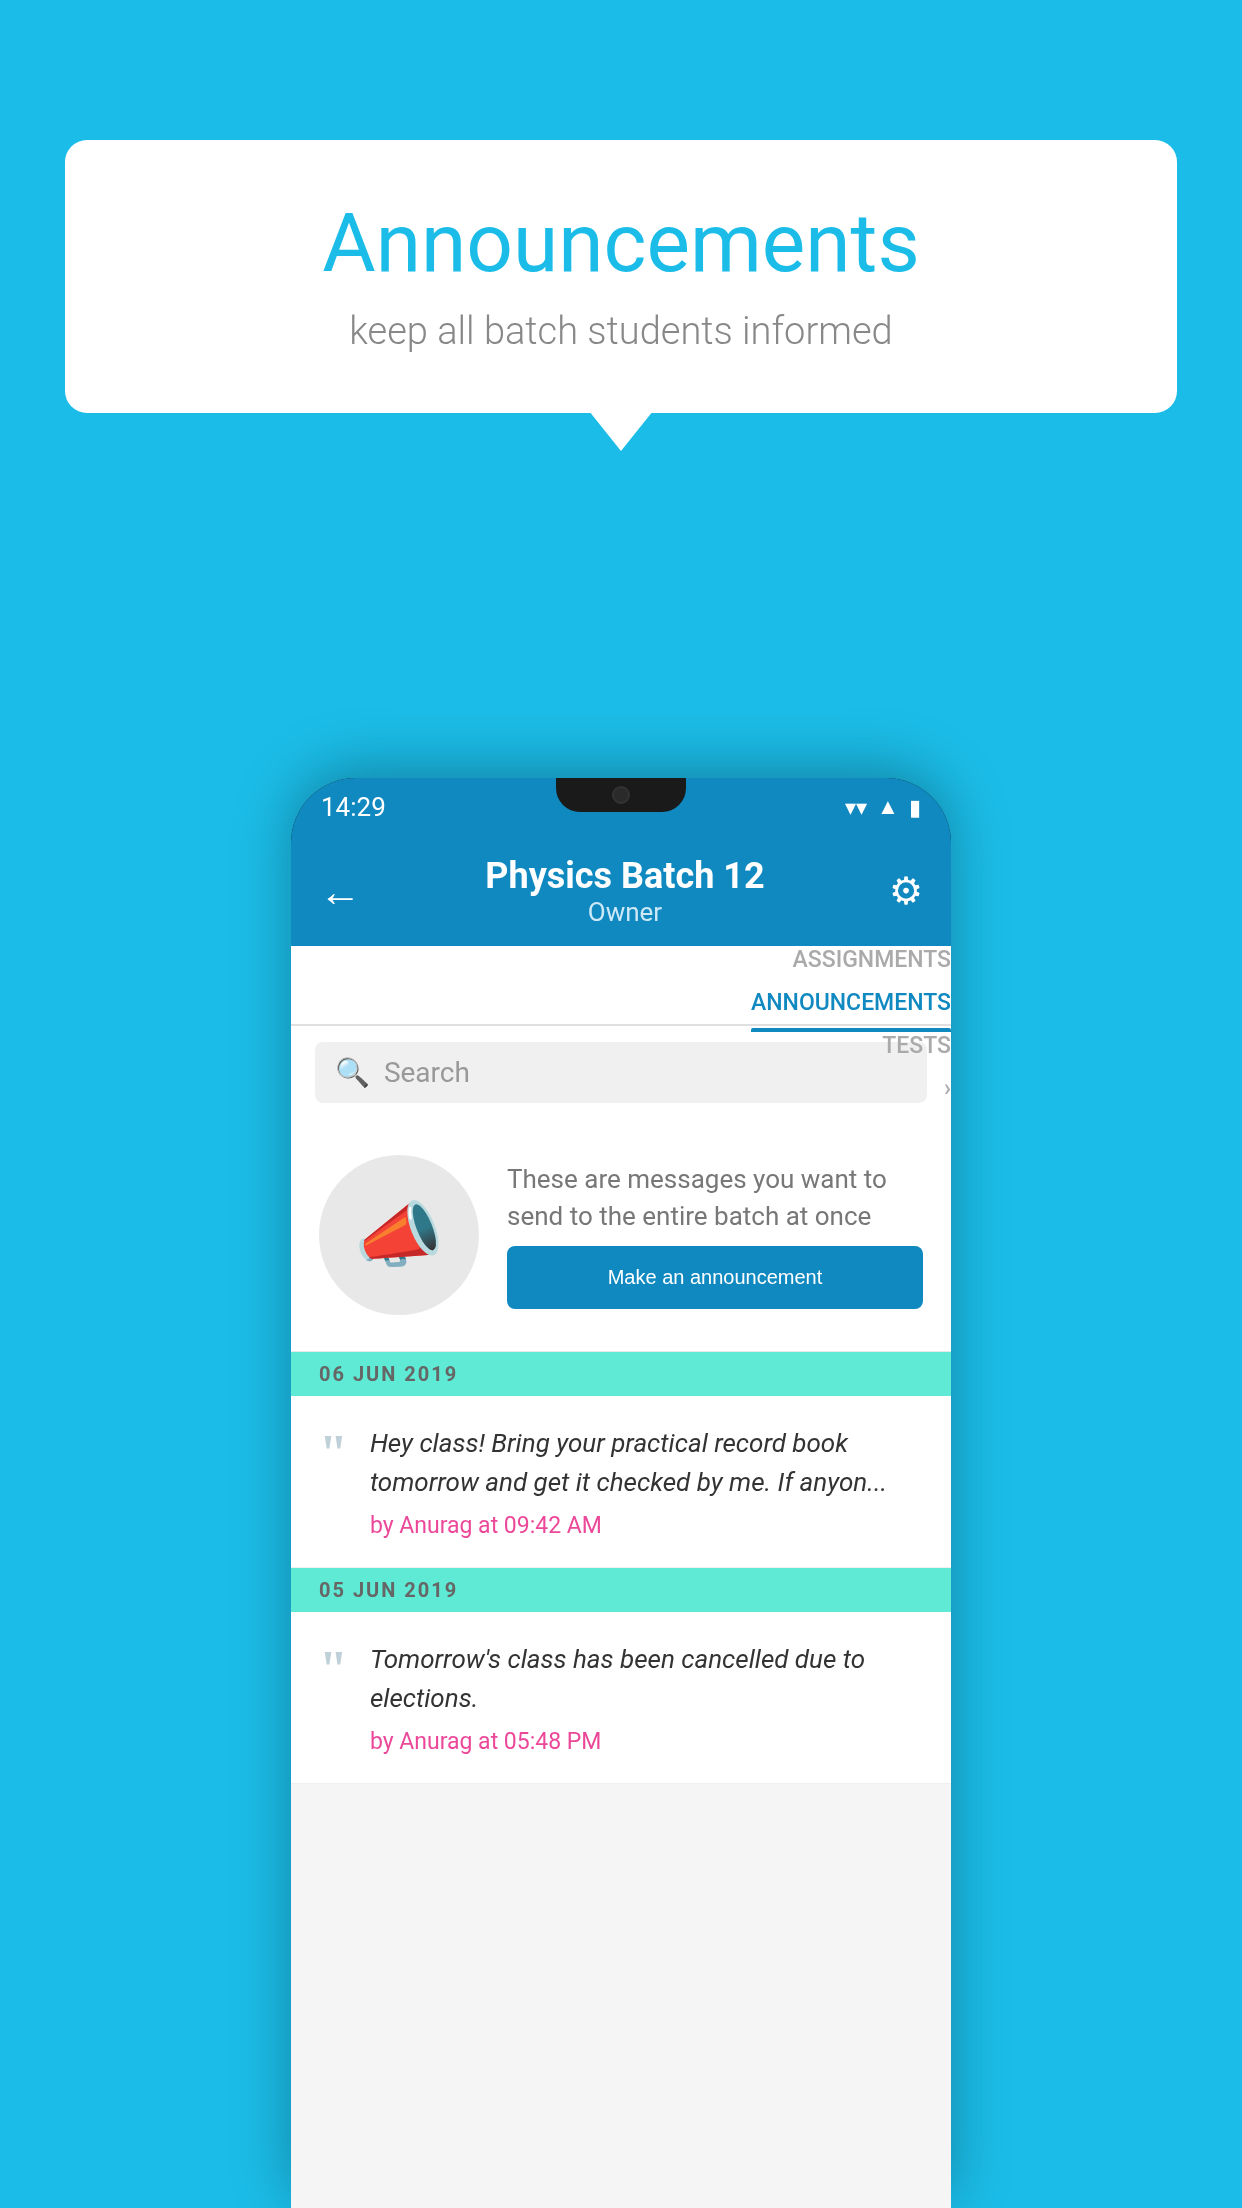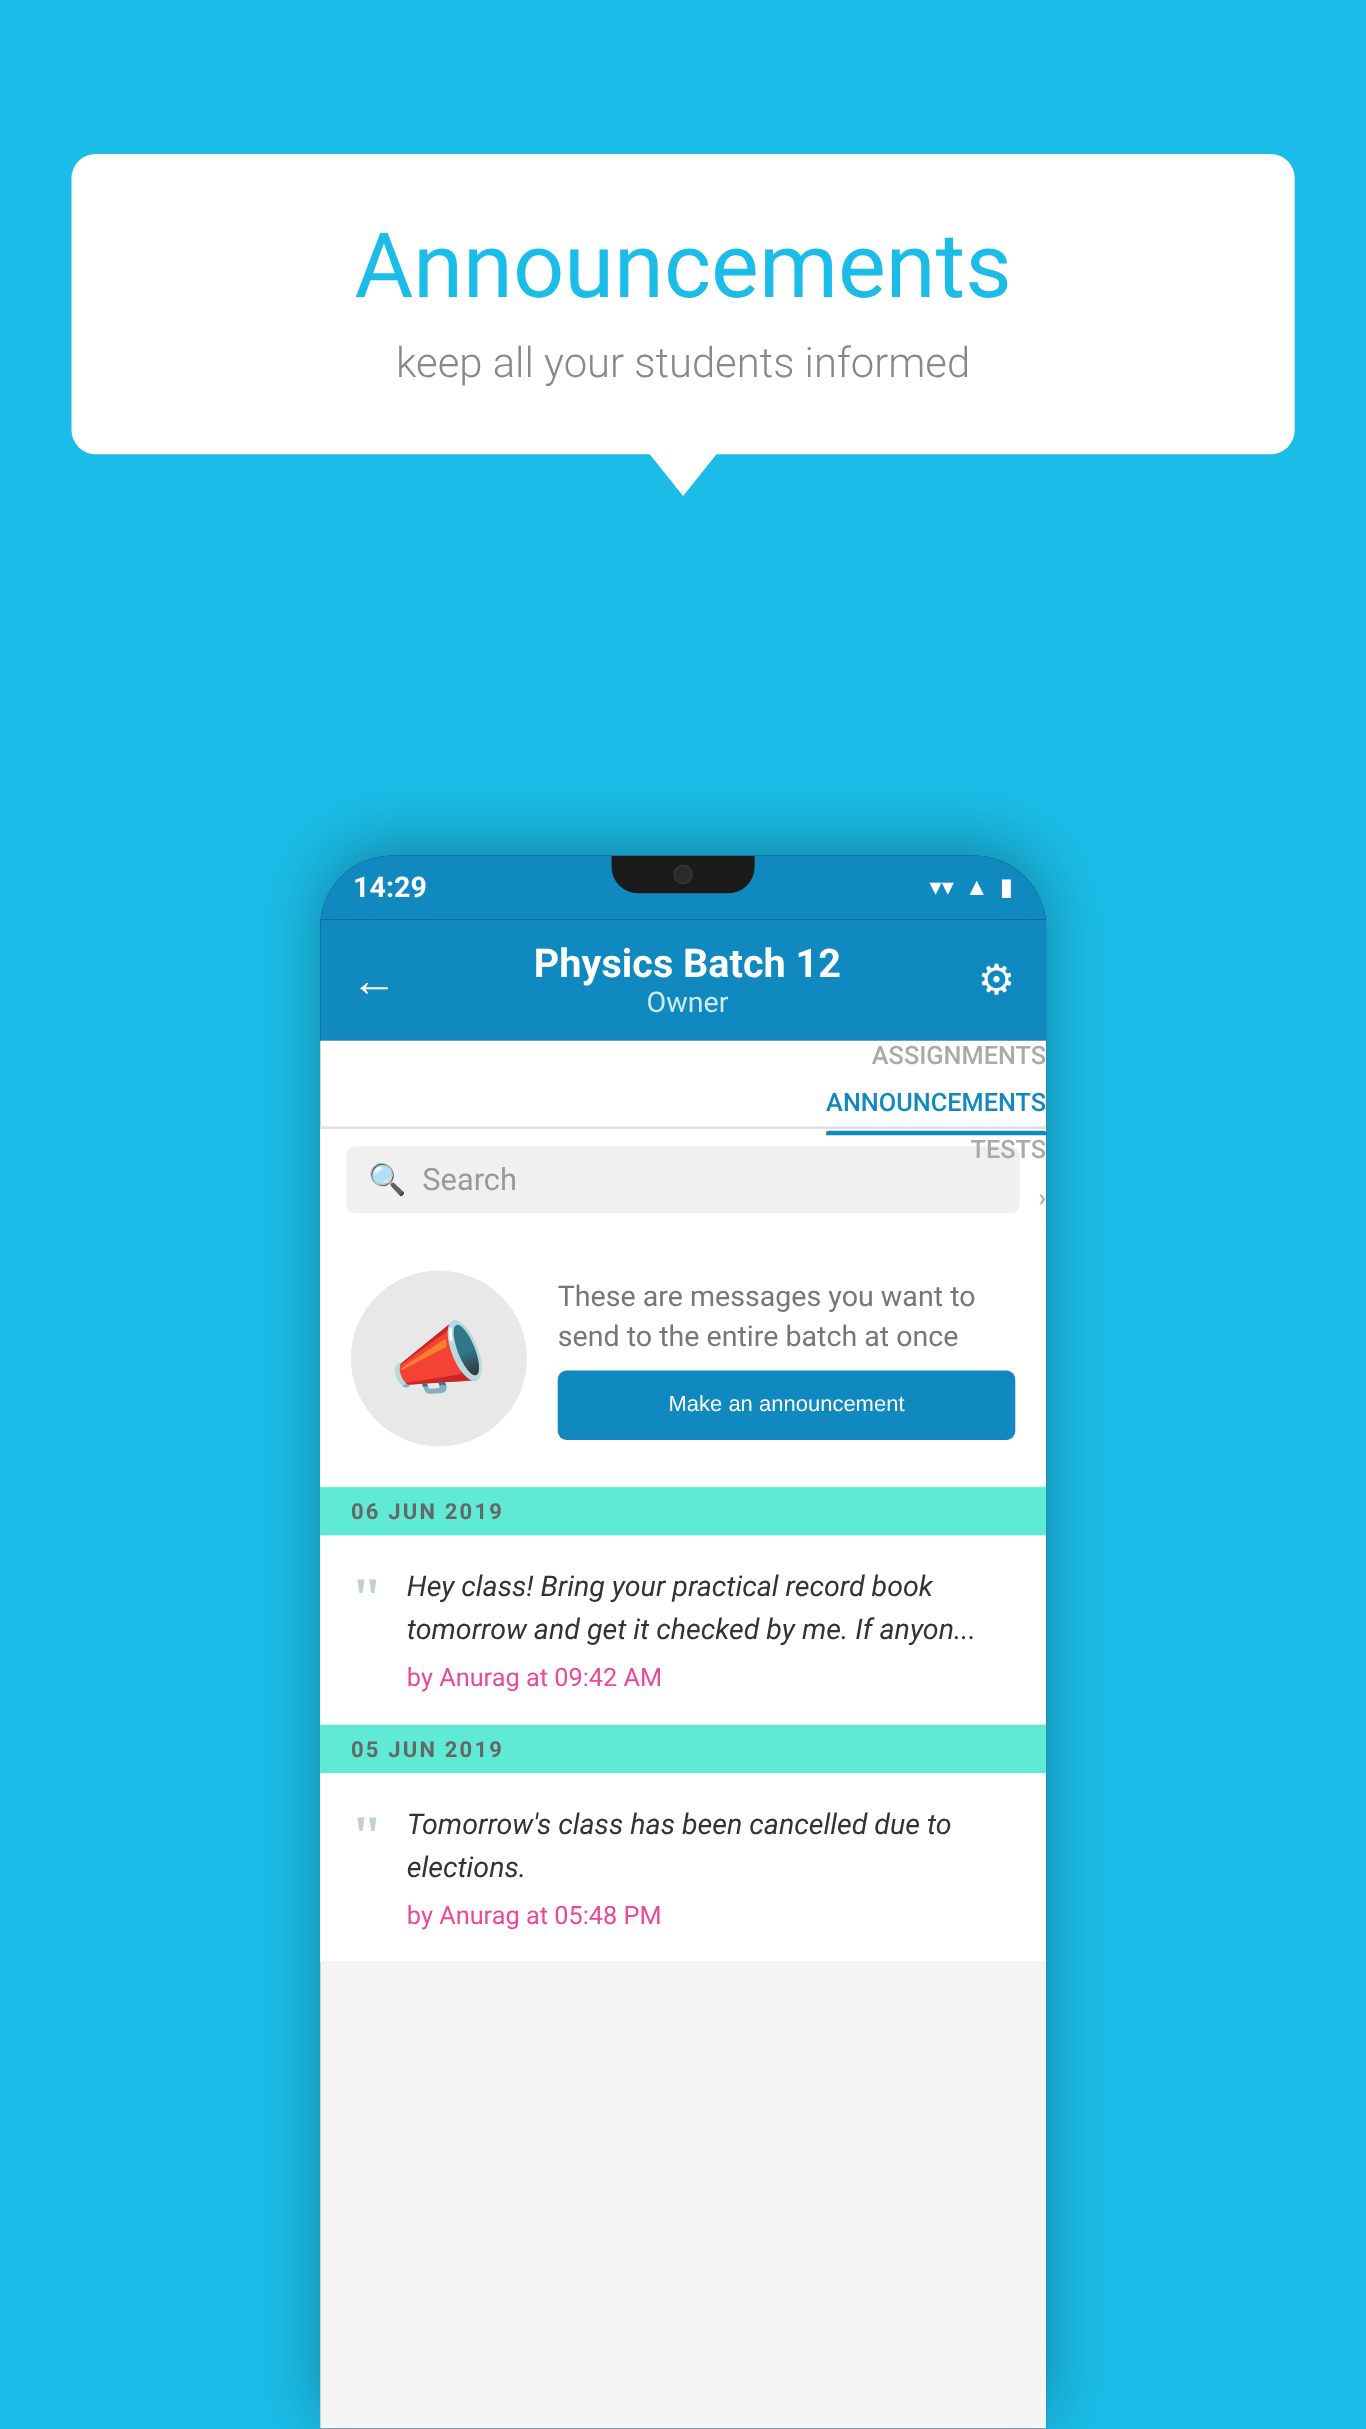--- a/index.html
+++ b/index.html
@@ -82,21 +82,21 @@
       display: flex;
       align-items: center;
       justify-content: space-between;
       padding: 0 30px;
       position: relative;
     }
 
     .status-time {
       color: #fff;
       font-size: 26px;
-      font-weight: 700;
+      font-weight: 400;
     }
 
     .status-icons {
       display: flex;
       align-items: center;
       gap: 10px;
     }
 
     .notch {
       position: absolute;
@@ -334,21 +334,21 @@
       color: #fff;
       font-size: 22px;
     }
   </style>
 </head>
 <body>
 
 <div class="speech-bubble-container">
   <div class="speech-bubble">
     <div class="bubble-title">Announcements</div>
-    <div class="bubble-subtitle">keep all your students informed</div>
+    <div class="bubble-subtitle">keep all batch students informed</div>
   </div>
 </div>
 
 <div class="phone-frame">
 
   <div class="phone-status-bar">
     <div class="notch">
       <div class="notch-camera"></div>
     </div>
     <span class="status-time">14:29</span>

